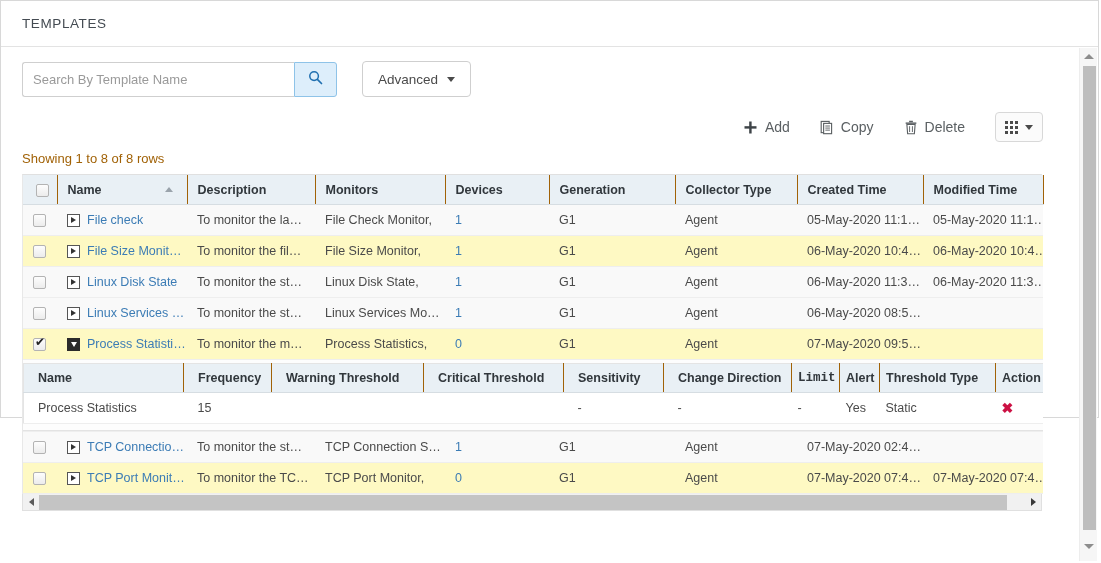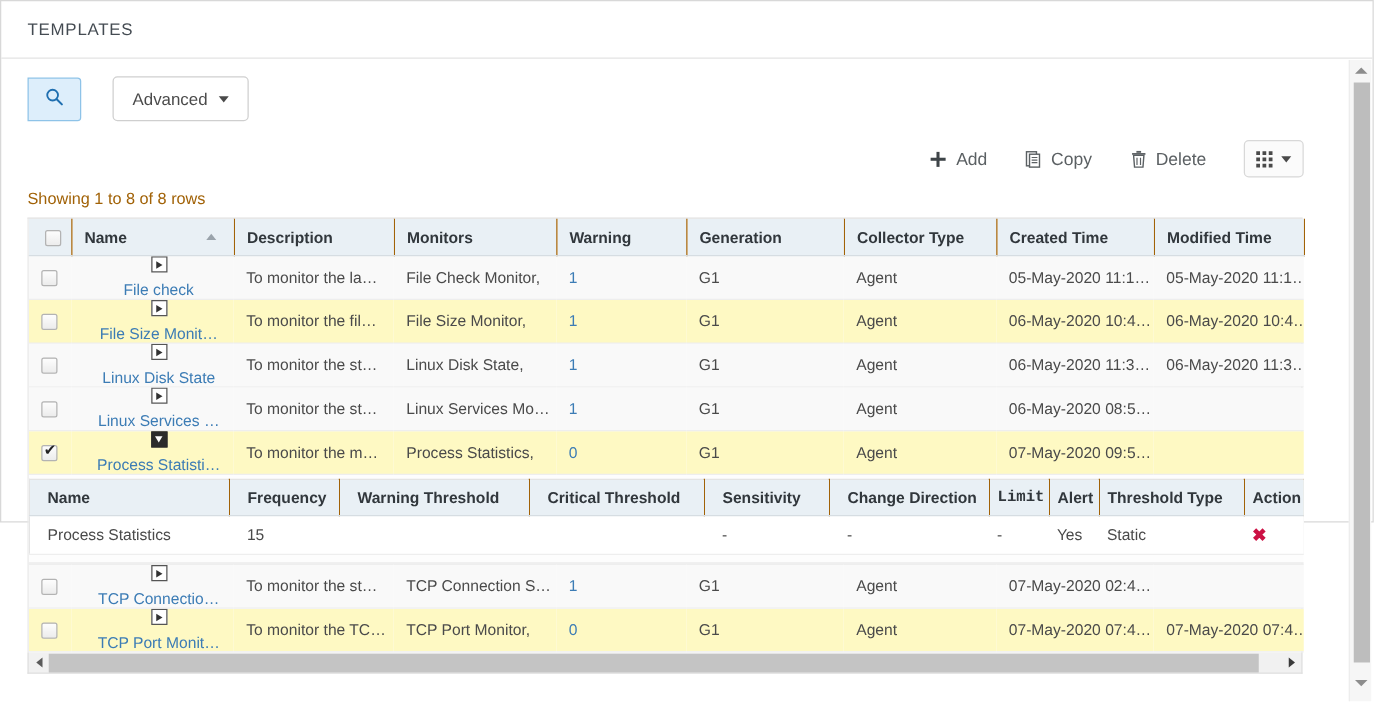--- a/index.html
+++ b/index.html
@@ -204,21 +204,21 @@
     cursor: pointer;
   }
   .cb:checked::after {
     content: "✔";
     position: absolute;
     left: 1px; top: -3px;
     font-size: 12px;
     color: #222;
     line-height: 13px;
   }
-  .name-cell { display: flex; align-items: center; gap: 7px; flex-direction: column; }
+  .name-cell { display: flex; align-items: center; gap: 7px; }
   .expander {
     width: 11px; height: 11px;
     border: 1px solid #555;
     background: #fff;
     display: inline-flex;
     align-items: center; justify-content: center;
     flex: 0 0 auto;
     cursor: pointer;
   }
   .expander i {
@@ -360,20 +360,21 @@
 
 <div class="page">
 
   <div class="panel-header">
     <span class="panel-title">TEMPLATES</span>
   </div>
 
   <div class="content">
 
     <div class="searchbar">
+      <input class="search-input" type="text" placeholder="Search By Template Name" style="">
       <button class="search-btn">
         <span>
           <svg width="15" height="15" viewBox="0 0 16 16">
             <circle cx="6.5" cy="6.5" r="4.6" fill="none" stroke="#1f6fb0" stroke-width="1.6"></circle>
             <line x1="10" y1="10" x2="14.4" y2="14.4" stroke="#1f6fb0" stroke-width="1.8" stroke-linecap="round"></line>
           </svg>
         </span>
       </button>
       <button class="advanced-btn">
         <span>Advanced</span>
@@ -450,21 +451,21 @@
           <tr>
             <th class="chk-col">
               <input type="checkbox" class="cb" style="">
             </th>
             <th>
               <span>Name</span>
               <span class="sort-asc"></span>
             </th>
             <th>Description</th>
             <th>Monitors</th>
-            <th>Warning</th>
+            <th>Devices</th>
             <th>Generation</th>
             <th>Collector Type</th>
             <th>Created Time</th>
             <th>Modified Time</th>
           </tr>
         </thead>
         <tbody id="table-body">
             <tr class="alt">
               <td class="chk-col"><input type="checkbox" class="cb" style=""></td>
               <td>

